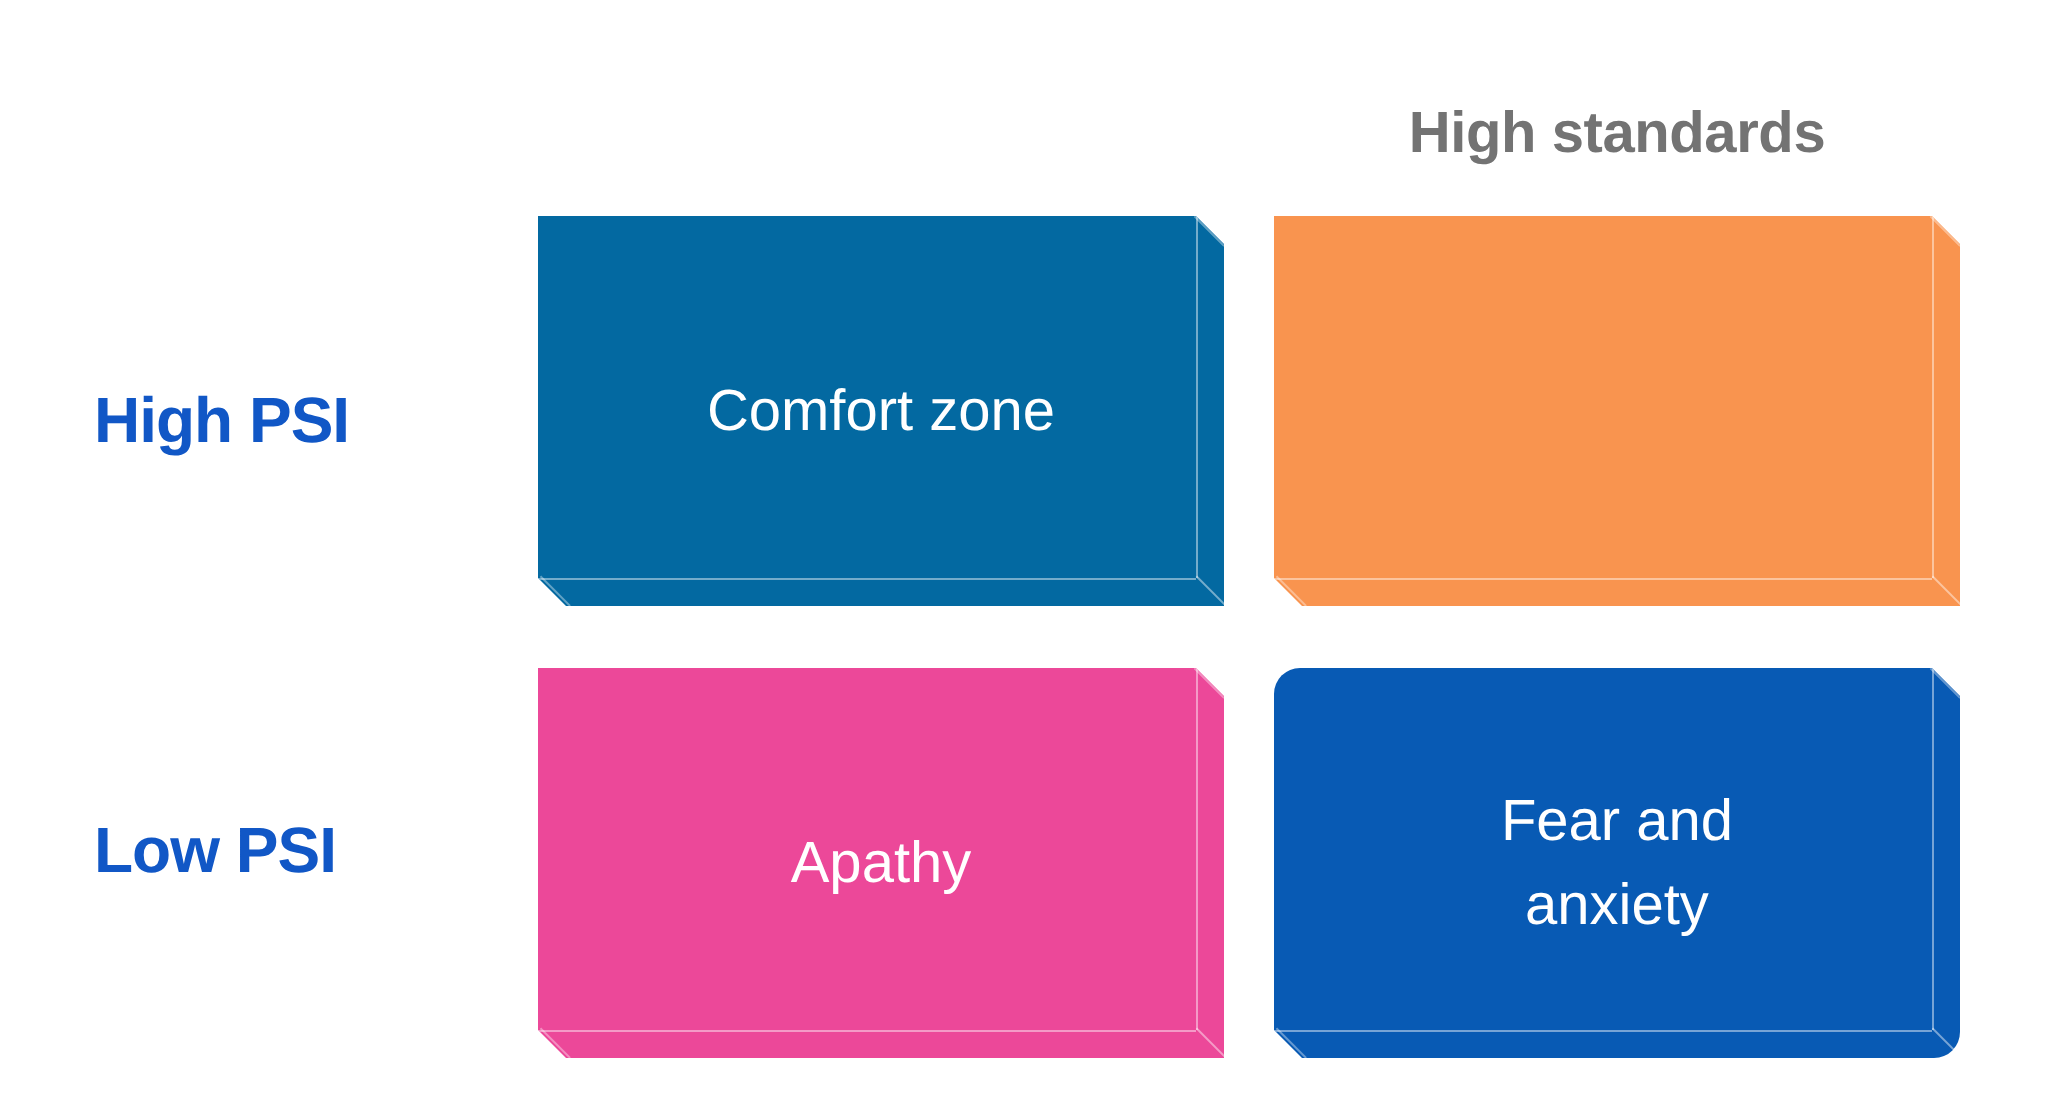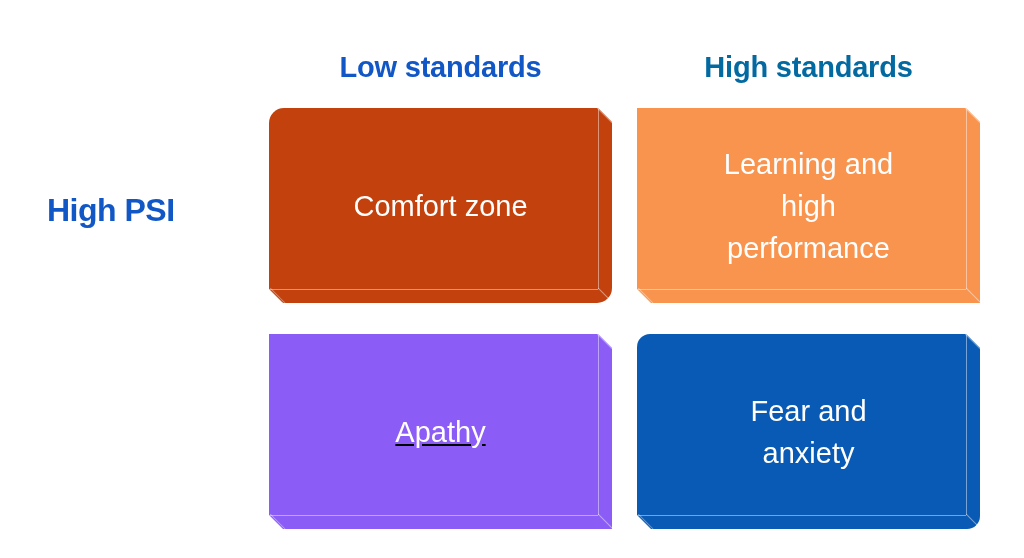--- a/index.html
+++ b/index.html
@@ -51,46 +51,43 @@
   .fold-diag{width:21px;height:1.4px;transform:rotate(45deg);background:rgba(255,255,255,0.38);}
   .fold-diag.d-tr{left:calc(100% - 18.5px);top:7px;}
   .fold-diag.d-bl{left:-2.5px;bottom:7px;}
   .fold-diag.d-br{left:calc(100% - 17.5px);bottom:6.3px;background:rgba(255,255,255,0.45);}
 </style>
 </head>
 <body>
 
 <div class="canvas" style="background-color: rgb(255, 255, 255);">
 
-  <div class="col-header c1" style="color: rgb(17, 87, 198);">Low standards</div>
-  <div class="col-header c2" style="color: #0369a1;">High standards</div>
+  <div class="col-header c2" style="color: #737373;">High standards</div>
 
   <div class="row-label r1" style="color: rgb(17, 87, 198);">High PSI</div>
+  <div class="row-label r2" style="color: rgb(17, 87, 198);">Low PSI</div>
 
-  <div class="cell r1c1" style="background-color: #c2410c; border-radius: 15px;">
+  <div class="cell r1c1" style="background-color: #0369a1;">
     <span class="fold fold-h"></span>
     <span class="fold fold-v"></span>
     <span class="fold fold-diag d-tr"></span>
     <span class="fold fold-diag d-bl"></span>
     <span class="fold fold-diag d-br"></span>
     <span class="cell-label" style="color: rgb(255, 255, 255);">Comfort zone</span>
   </div>
 
   <div class="cell r1c2" style="background-color: rgb(249, 148, 79);">
     <span class="fold fold-h"></span>
     <span class="fold fold-v"></span>
     <span class="fold fold-diag d-tr"></span>
     <span class="fold fold-diag d-bl"></span>
     <span class="fold fold-diag d-br"></span>
-    <span class="cell-label" style="color: rgb(255, 255, 255);">Learning and
-high
-performance</span>
   </div>
 
-  <div class="cell r2c1" style="background-color: #8b5cf6; text-decoration: underline;">
+  <div class="cell r2c1" style="background-color: #ec4899;">
     <span class="fold fold-h"></span>
     <span class="fold fold-v"></span>
     <span class="fold fold-diag d-tr"></span>
     <span class="fold fold-diag d-bl"></span>
     <span class="fold fold-diag d-br"></span>
     <span class="cell-label" style="color: rgb(255, 255, 255);">Apathy</span>
   </div>
 
   <div class="cell r2c2" style="background-color: rgb(8, 90, 180);">
     <span class="fold fold-h"></span>

